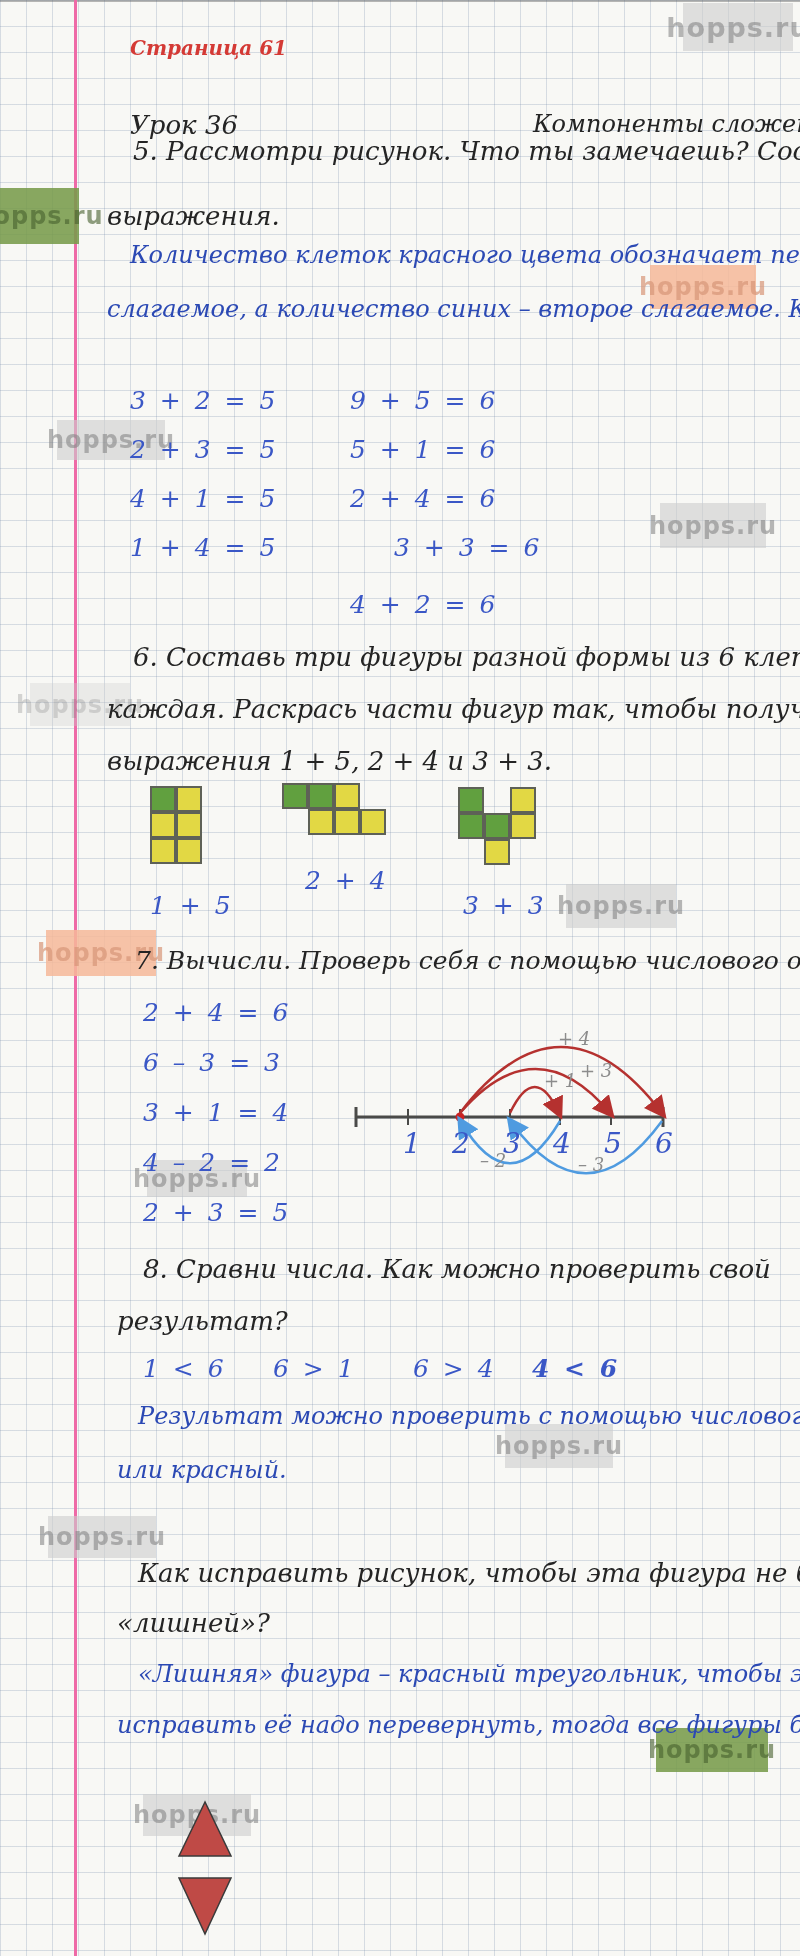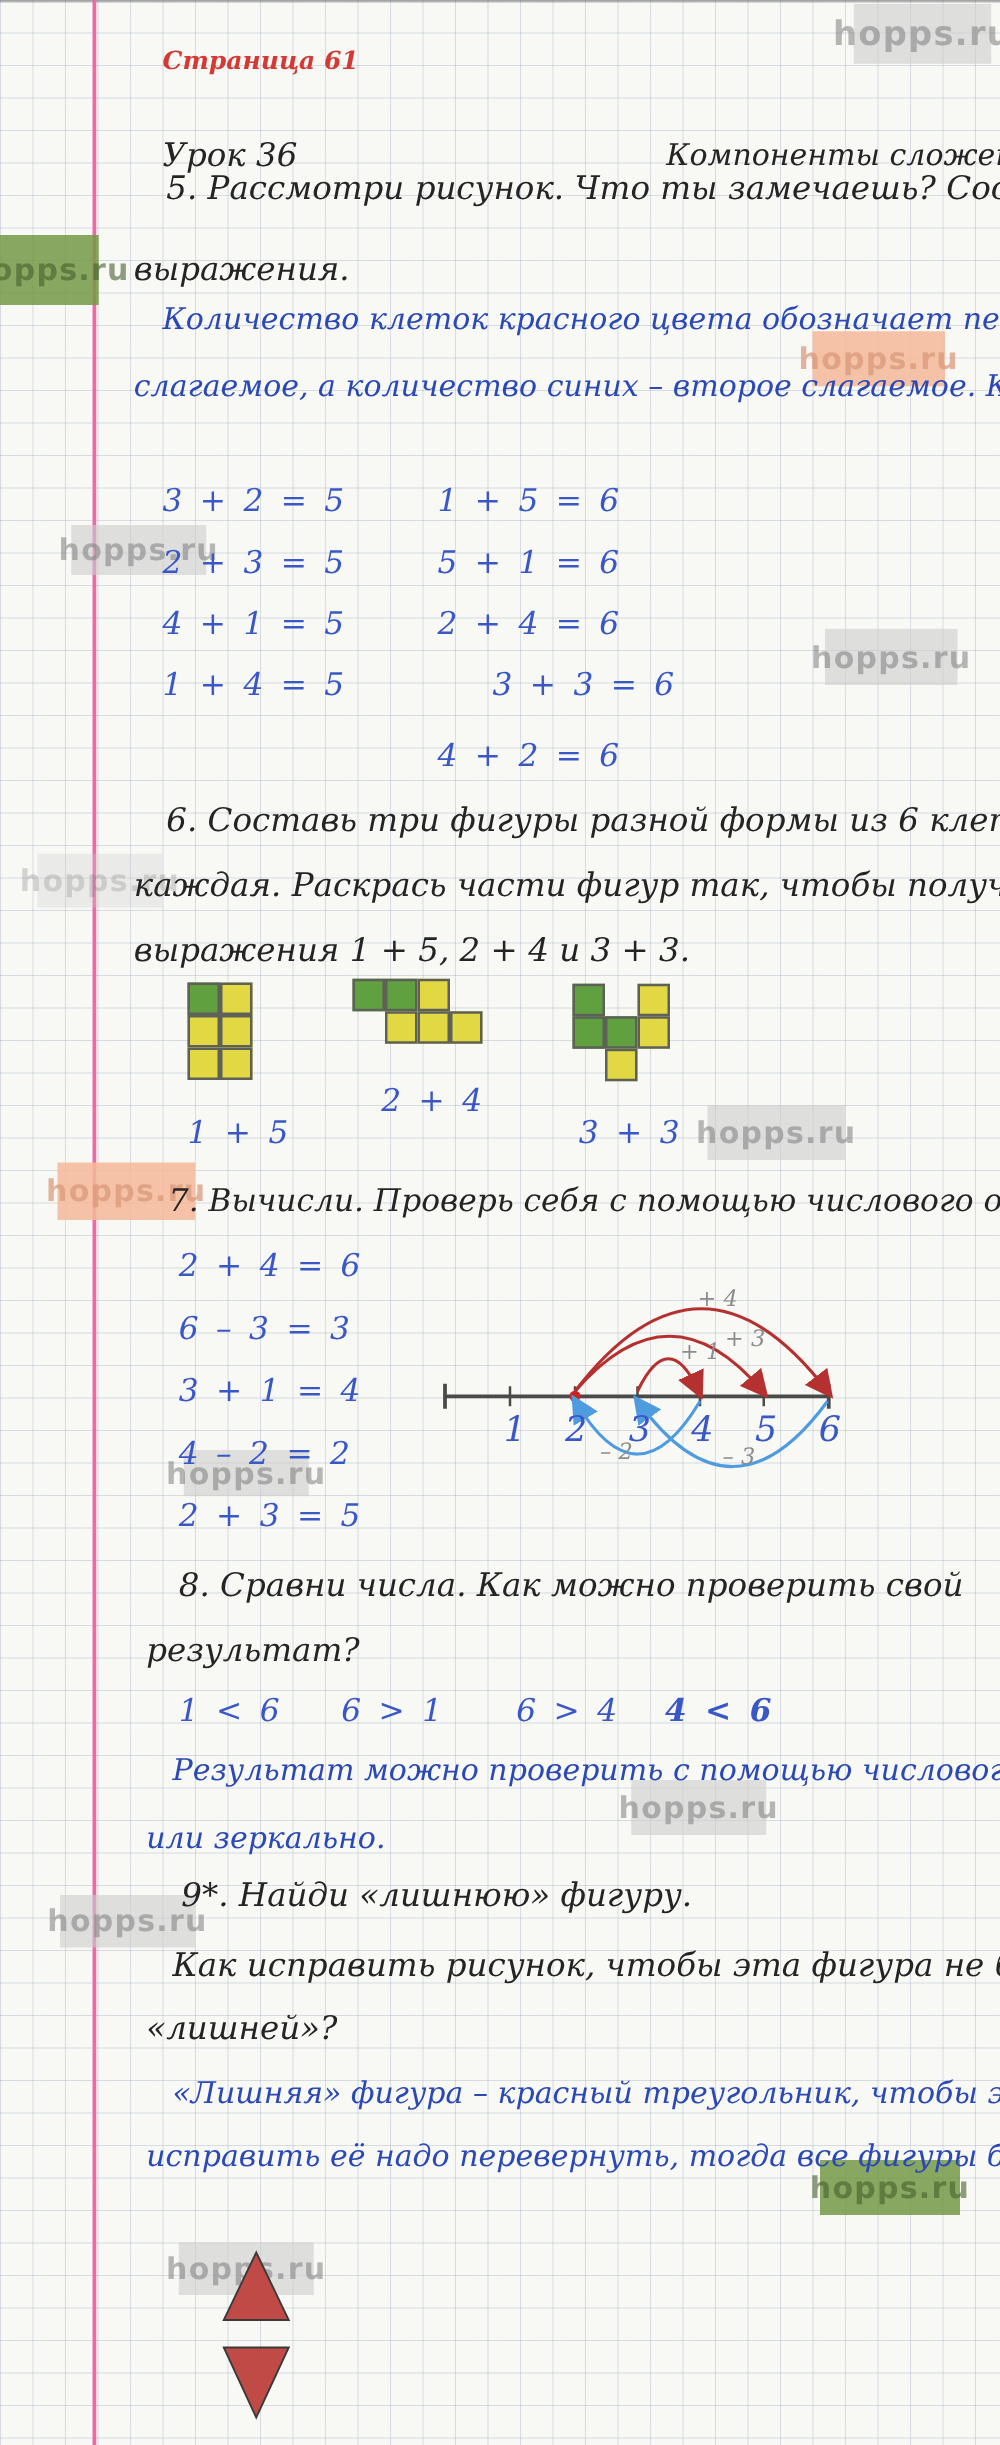--- a/index.html
+++ b/index.html
@@ -79,21 +79,21 @@
 
   <div class="abs dark" style="left:133px;top:136px;">5. Рассмотри рисунок. Что ты замечаешь? Составь</div>
   <div class="abs dark" style="left:107px;top:201px;">выражения.</div>
   <div class="abs blue" style="left:130px;top:241px;">Количество клеток красного цвета обозначает первое</div>
   <div class="abs blue" style="left:107px;top:295px;">слагаемое, а количество синих – второе слагаемое. Количество</div>
 
   <div class="abs eq" style="left:130px;top:386px;text-align:center;">3 + 2 = 5</div>
   <div class="abs eq" style="left:130px;top:435px;">2 + 3 = 5</div>
   <div class="abs eq" style="left:130px;top:484px;">4 + 1 = 5</div>
   <div class="abs eq" style="left:130px;top:533px;">1 + 4 = 5</div>
-  <div class="abs eq" style="left:350px;top:386px;">1 + 5 = 6</div>
+  <div class="abs eq" style="left:350px;top:386px;">9 + 5 = 6</div>
   <div class="abs eq" style="left:350px;top:435px;">5 + 1 = 6</div>
   <div class="abs eq" style="left:350px;top:484px;">2 + 4 = 6</div>
   <div class="abs eq" style="left:350px;top:533px;margin-left:44px;">3 + 3 = 6</div>
   <div class="abs eq" style="left:350px;top:590px;">4 + 2 = 6</div>
 
   <div class="abs dark" style="left:133px;top:642px;">6. Составь три фигуры разной формы из 6 клеток</div>
   <div class="abs dark" style="left:107px;top:694px;">каждая. Раскрась части фигур так, чтобы получились</div>
   <div class="abs dark" style="left:107px;top:746px;">выражения 1 + 5, 2 + 4 и 3 + 3.</div>
 
   <div class="figure" style="left:150px;top:786px;">
@@ -167,23 +167,22 @@
     <text x="315" y="128" font-size="28" fill="#3a57c6">6</text>
   </svg>
 
   <div class="abs dark" style="left:143px;top:1254px;">8. Сравни числа. Как можно проверить свой</div>
   <div class="abs dark" style="left:117px;top:1306px;">результат?</div>
   <div class="abs eq" style="left:143px;top:1354px;">1 &lt; 6</div>
   <div class="abs eq" style="left:273px;top:1354px;">6 &gt; 1</div>
   <div class="abs eq" style="left:413px;top:1354px;">6 &gt; 4</div>
   <div class="abs eq" style="left:532px;top:1354px;font-weight:bold;">4 &lt; 6</div>
   <div class="abs blue" style="left:138px;top:1402px;">Результат можно проверить с помощью числового отрезка</div>
-  <div class="abs blue" style="left:117px;top:1456px;">или зеркально.</div>
+  <div class="abs blue" style="left:117px;top:1456px;">или красный.</div>
 
-  <div class="abs dark" style="left:145px;top:1502px;">9*. Найди «лишнюю» фигуру.</div>
   <div class="abs dark" style="left:138px;top:1558px;">Как исправить рисунок, чтобы эта фигура не была</div>
   <div class="abs dark" style="left:117px;top:1608px;">«лишней»?</div>
   <div class="abs blue" style="left:138px;top:1660px;">«Лишняя» фигура – красный треугольник, чтобы это</div>
   <div class="abs blue" style="left:117px;top:1711px;">исправить её надо перевернуть, тогда все фигуры будут</div>
 
   <svg style="position:absolute;left:170px;top:1795px;" width="70" height="150">
     <polygon points="35,7 9,61 61,61" fill="#bf4a46" stroke="#3a3a3a" stroke-width="1.5"></polygon>
     <polygon points="9,83 61,83 35,139" fill="#bf4a46" stroke="#3a3a3a" stroke-width="1.5"></polygon>
   </svg>
 </div>

